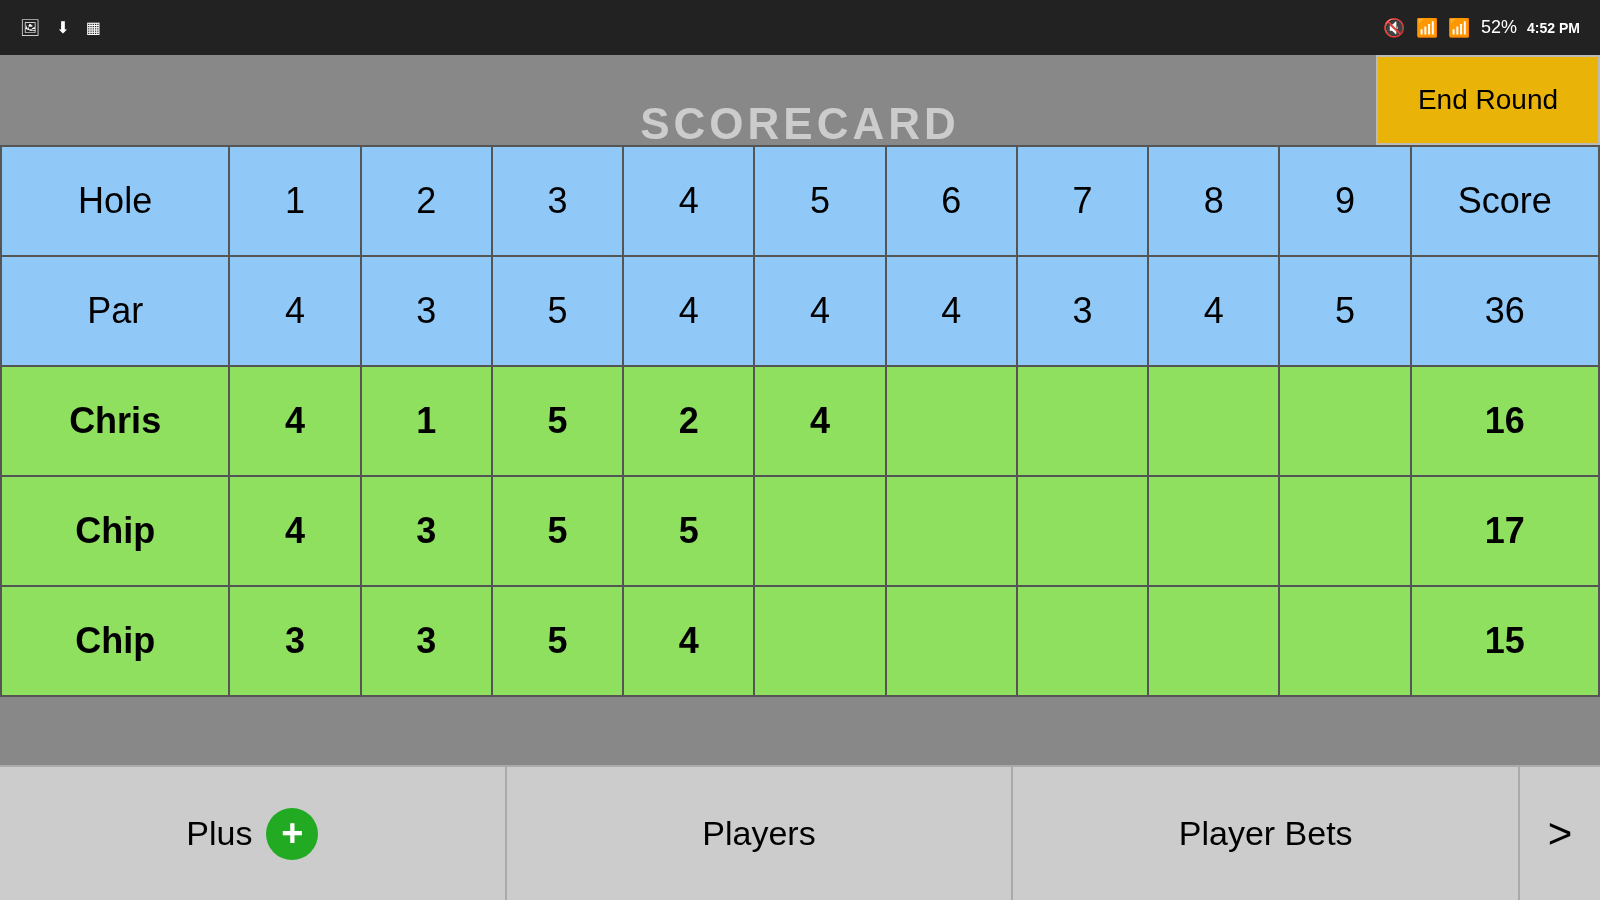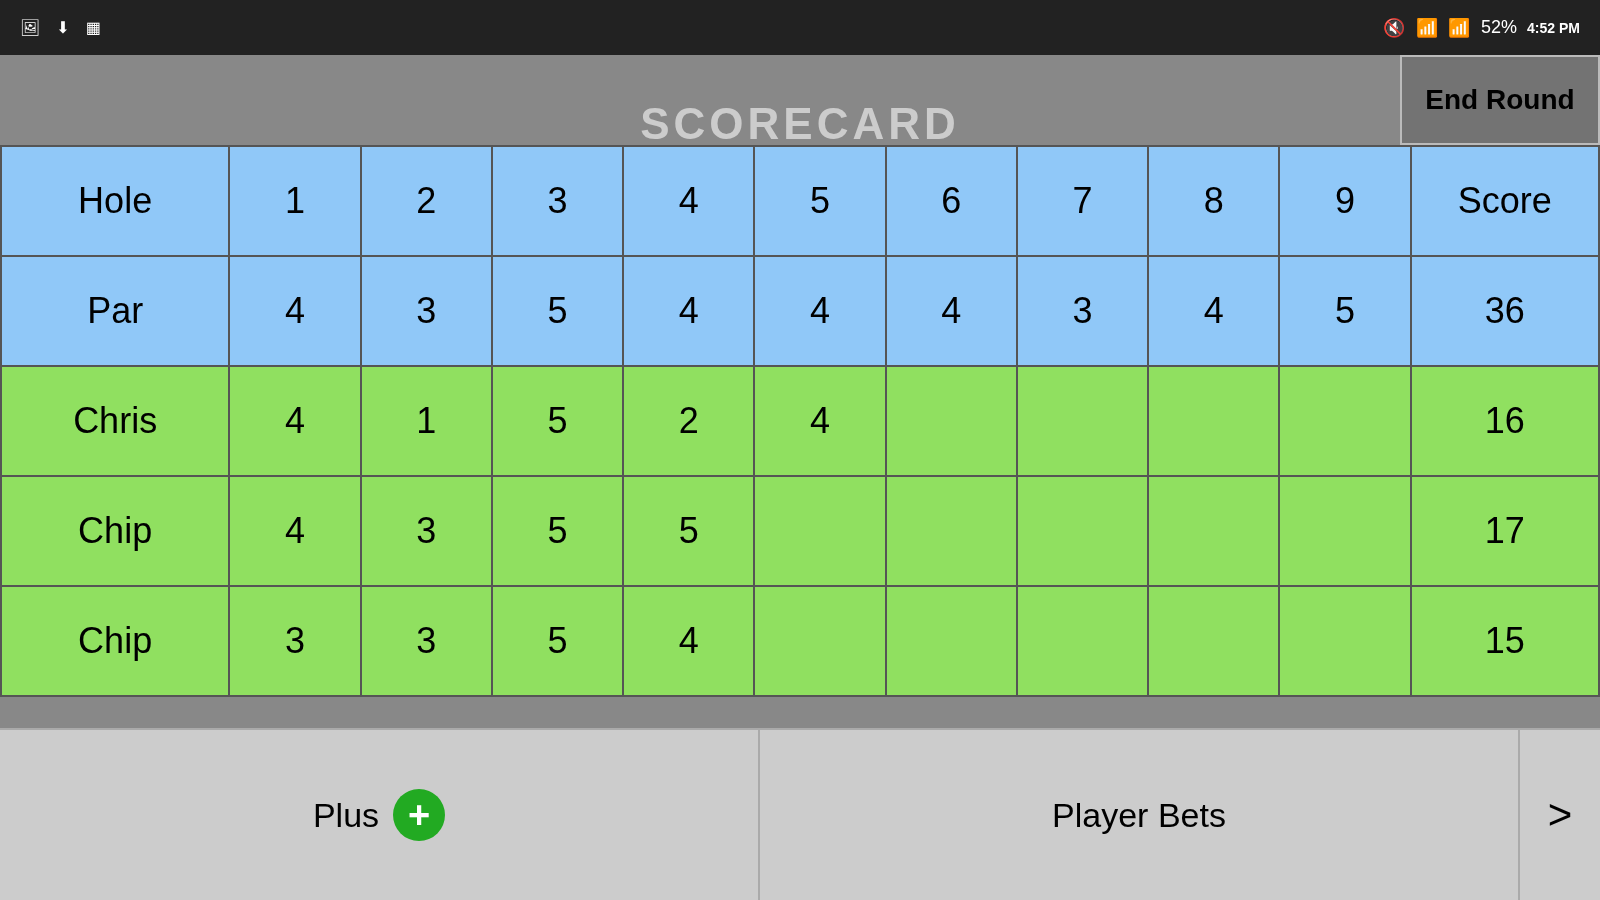--- a/index.html
+++ b/index.html
@@ -55,25 +55,25 @@
       font-weight: bold;
       color: #ccc;
       letter-spacing: 4px;
       margin-top: 48px;
     }
     #header .end-round-btn {
       position: absolute;
       right: 0;
       top: 0;
       bottom: 0;
-      width: 200px;
-      background: #737373;
+      width: 224px;
+      background: #eab308;
       border: 2px solid #bbb;
       font-size: 28px;
-      font-weight: bold;
+      font-weight: normal;
       display: flex;
       align-items: center;
       justify-content: center;
       cursor: pointer;
     }
 
     
     #scorecard-wrapper {
       flex: 1;
       overflow: hidden;
@@ -103,33 +103,34 @@
     col.score-col { width: 165px; }
 
     .header-row td {
       background: #90c8f8;
       font-size: 36px;
       margin-top: 12px;
     }
 
     .player-row td {
       background: #90e060;
+      font-weight: bold;
     }
 
     .player-row td.white-cell {
       background: white;
     }
 
     .player-row td.empty-green {
       background: #90e060;
     }
 
     
     #bottom-bar {
-      height: 172px;
+      height: 135px;
       background: #ccc;
       display: flex;
       flex-shrink: 0;
       border-top: 2px solid #aaa;
     }
 
     .bottom-btn {
       flex: 1;
       display: flex;
       align-items: center;
@@ -287,18 +288,21 @@
     </tbody>
   </table>
 </div>
 
 <div id="bottom-bar">
   <div class="bottom-btn">
     <span>Plus</span>
     <div class="circle-icon circle-green">+</div>
   </div>
   <div class="bottom-btn">
+    <span>Players</span>
+  </div>
+  <div class="bottom-btn">
     <span>Player Bets</span>
   </div>
   <div class="arrow-btn bottom-btn">
     <span>&gt;</span>
   </div>
 </div>
 
 </body></html>

